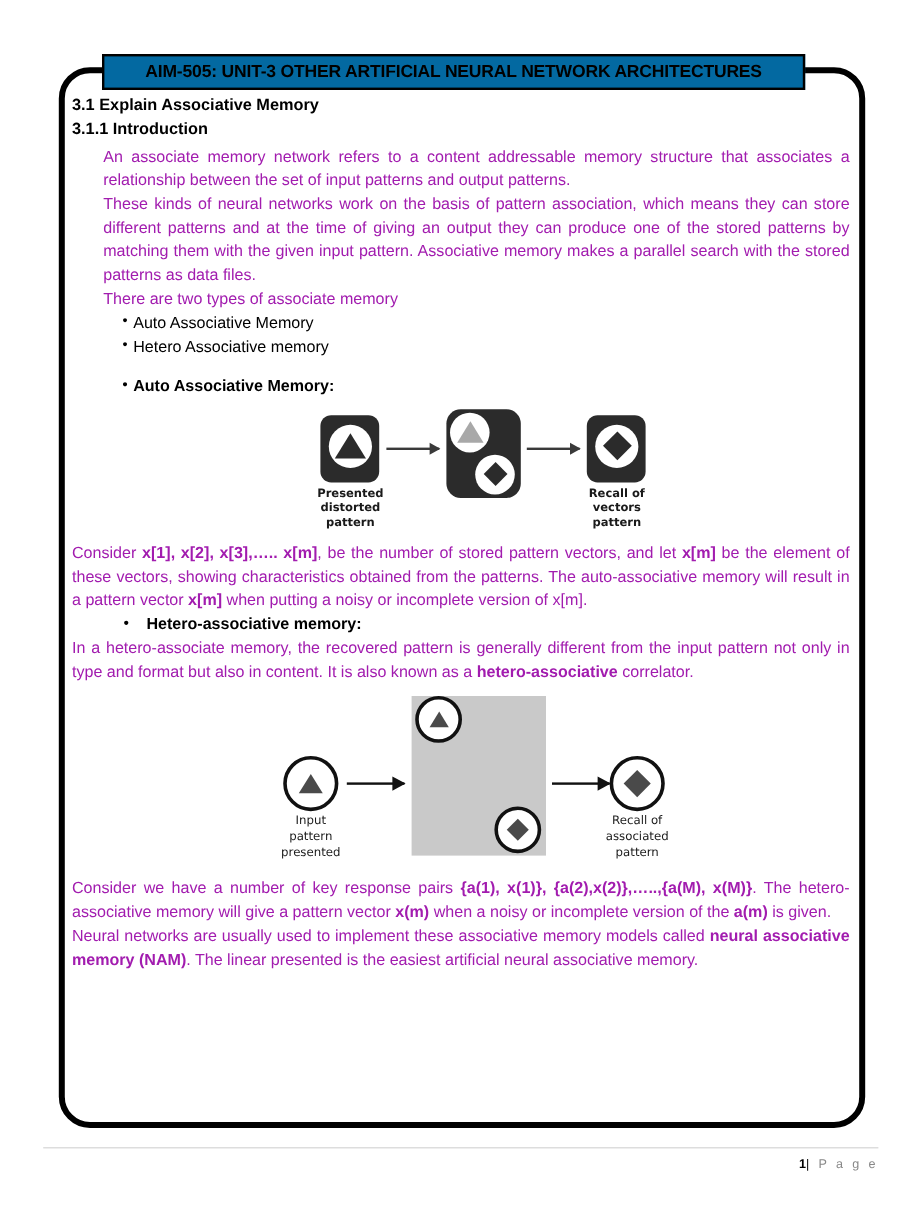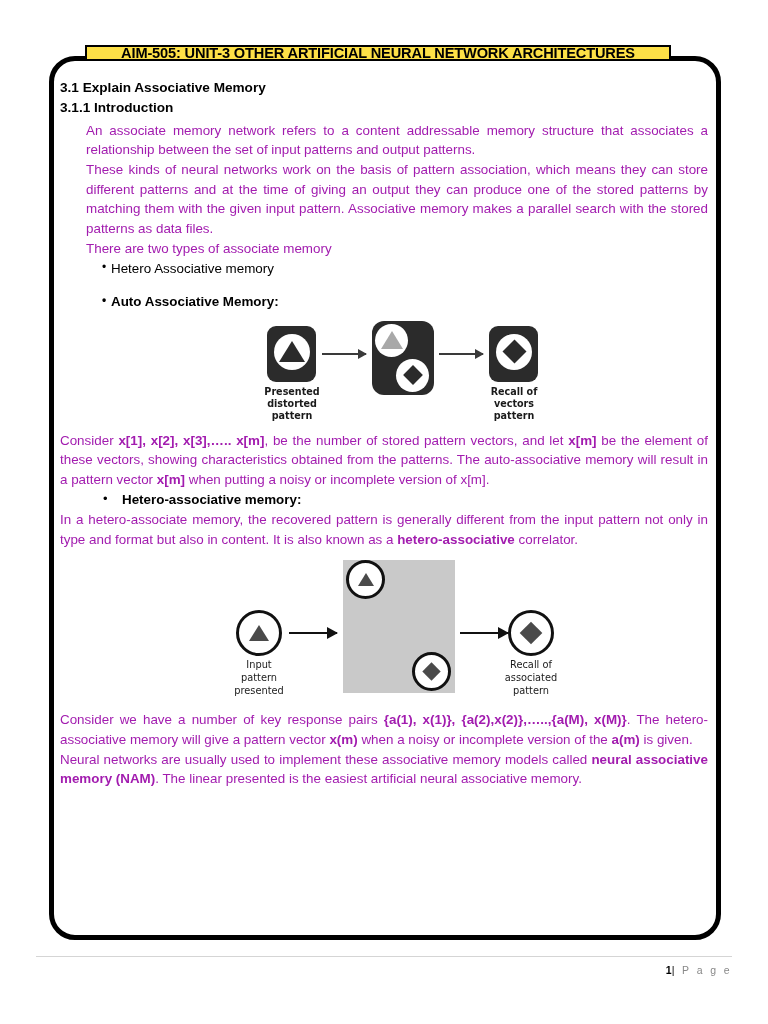--- a/index.html
+++ b/index.html
@@ -21,23 +21,23 @@
     left: 49px; top: 56px;
     width: 672px; height: 884px;
     border: 5px solid #000;
     border-radius: 26px;
     background: transparent;
   }
   
   #title-box {
     position: absolute;
     left: 85px; top: 45px;
-    width: 586px; height: 16px;
+    width: 586px; height: 30px;
     border: 2px solid #000;
-    background: #fde047;
+    background: #0369a1;
     display: flex;
     align-items: center;
     justify-content: center;
     z-index: 5;
   }
   #title-box .title-text {
     font-size: 14.6px;
     font-weight: bold;
     letter-spacing: -0.15px;
     color: #000;
@@ -255,20 +255,21 @@
   <div id="content">
 
     <div class="h-num">3.1 Explain Associative Memory</div>
     <div class="h-num second">3.1.1 Introduction</div>
 
     <p class="para">An associate memory network refers to a content addressable memory structure that associates a relationship between the set of input patterns and output patterns.</p>
     <p class="para">These kinds of neural networks work on the basis of pattern association, which means they can store different patterns and at the time of giving an output they can produce one of the stored patterns by matching them with the given input pattern. Associative memory makes a parallel search with the stored patterns as data files.</p>
     <p class="para">There are two types of associate memory</p>
 
     <ul class="bullets">
+      <li>Auto Associative Memory</li>
       <li>Hetero Associative memory</li>
     </ul>
 
     <div class="spacer-10"></div>
 
     <ul class="bullets bold">
       <li>Auto Associative Memory:</li>
     </ul>
 
 

